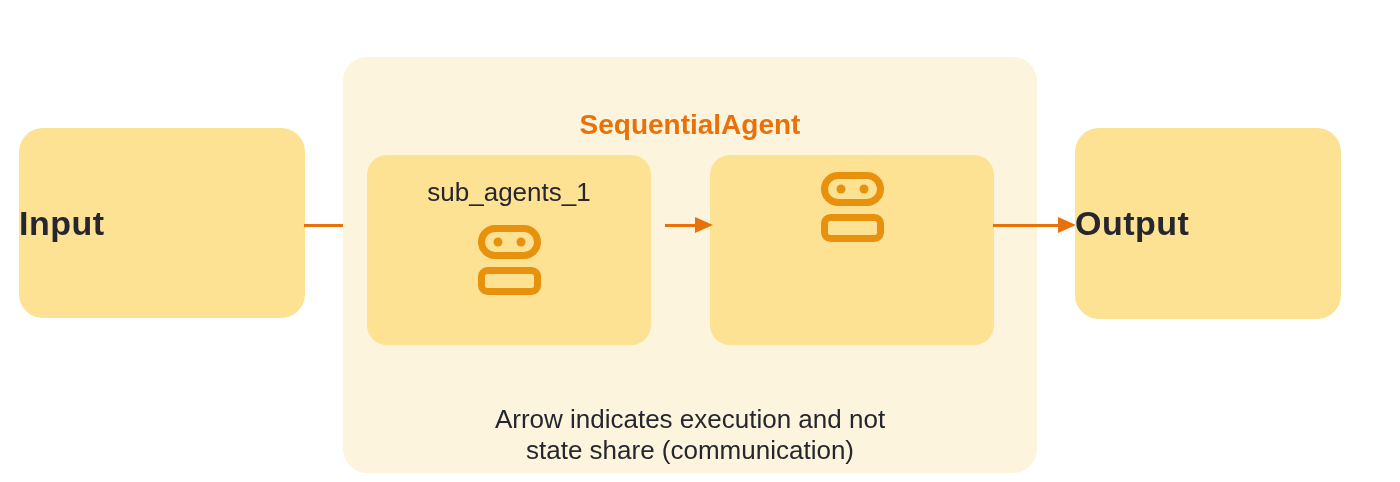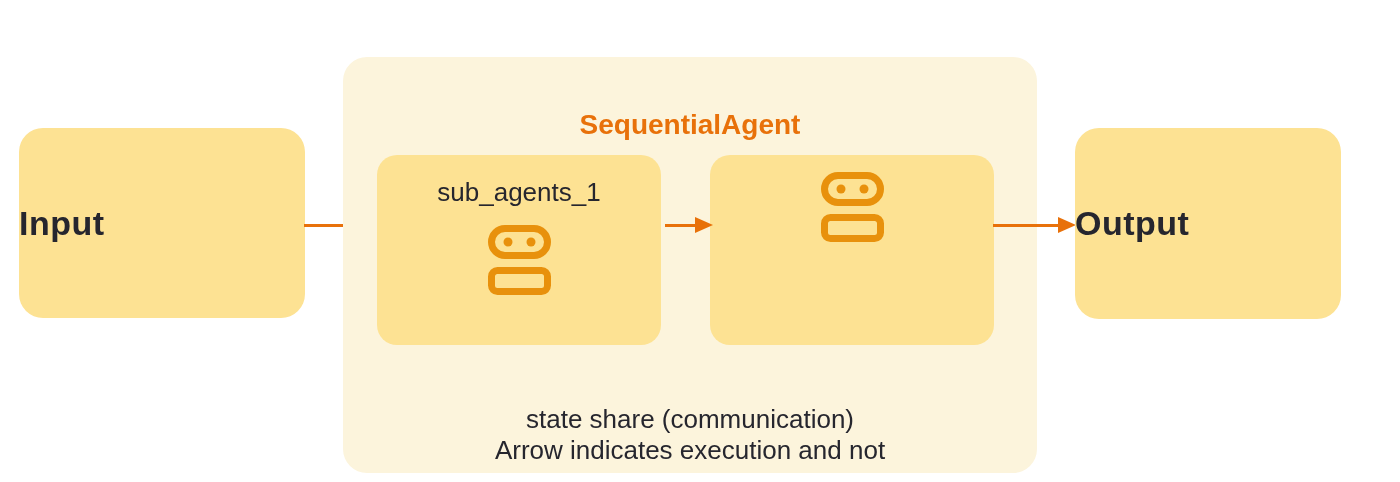--- a/index.html
+++ b/index.html
@@ -50,21 +50,21 @@
   .sub-agent-box {
     position: absolute;
     top: 98px;
     width: 284px; height: 190px;
     background: var(--box-fill, #FDE293);
     border-radius: 20px;
     display: flex;
     flex-direction: column;
     align-items: center;
   }
-  .sub-agent-1 { left: 34px; }
+  .sub-agent-1 { left: 24px; }
   .sub-agent-2 { left: 367px; }
   .sub-agent-label {
     margin-top: 22px;
     font-size: 26px;
     font-weight: 400;
     color: var(--text-dark, #26262E);
   }
   .robot-icon {
     margin-top: 17px;
     width: 63px;
@@ -143,22 +143,22 @@
     <div class="sub-agent-box sub-agent-2">
       <svg class="robot-icon" viewBox="0 0 63 70" xmlns="http://www.w3.org/2000/svg">
         <rect class="stroke" x="3.5" y="3.5" width="56" height="27" rx="13.5"></rect>
         <circle class="fill" cx="20" cy="17" r="4.5"></circle>
         <circle class="fill" cx="43" cy="17" r="4.5"></circle>
         <rect class="stroke" x="3.5" y="45.5" width="56" height="21" rx="6"></rect>
       </svg>
     </div>
 
     <div class="caption">
+      <div>Arrow indicates execution and not</div>
       <div>state share (communication)</div>
-      <div>Arrow indicates execution and not</div>
     </div>
   </div>
 
   <div class="arrow arrow-2">
     <div class="arrow-line"></div>
     <div class="arrow-head"></div>
   </div>
 
   <div class="arrow arrow-3">
     <div class="arrow-line"></div>

